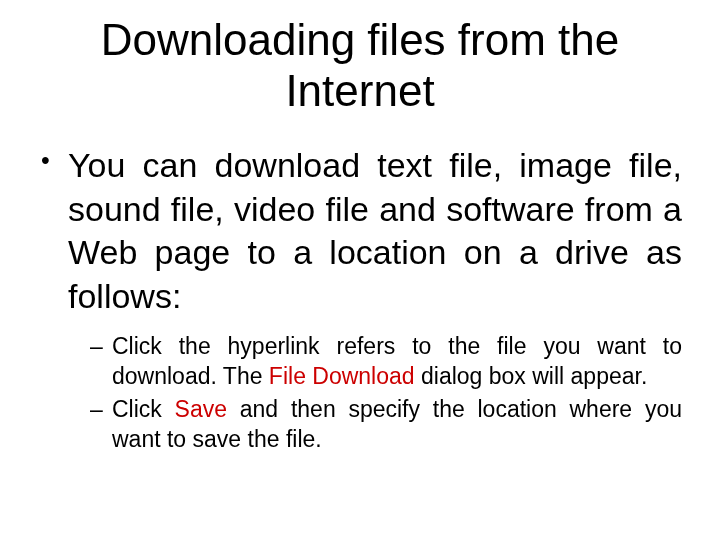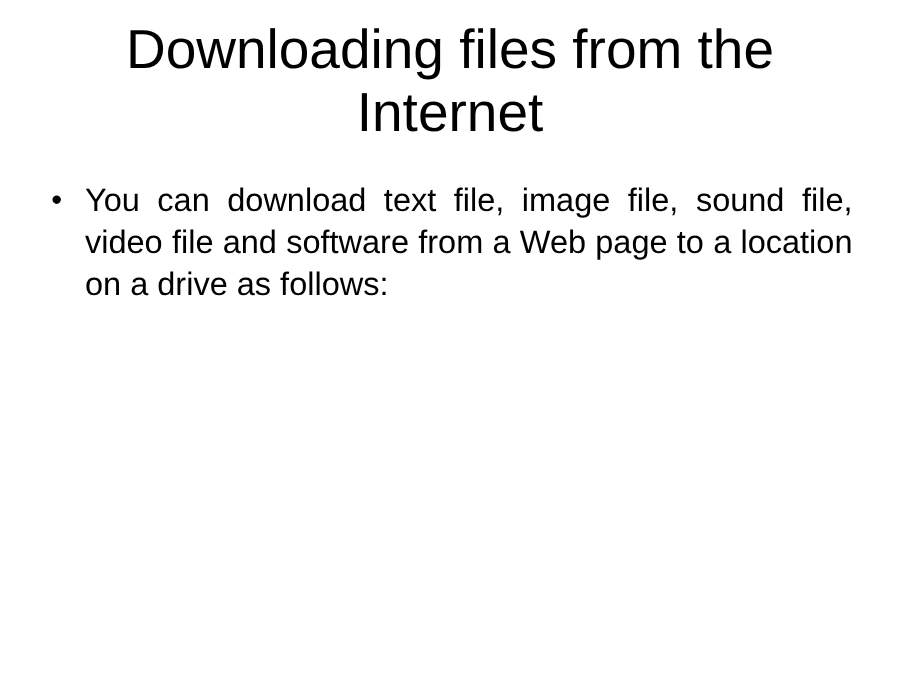--- a/index.html
+++ b/index.html
@@ -17,21 +17,21 @@
     }
     .title {
       font-size: 44px;
       font-weight: normal;
       text-align: center;
       line-height: 1.15;
       margin-bottom: 28px;
       padding: 0 20px;
     }
     .main-bullet {
-      font-size: 26px;
+      font-size: 34px;
       text-align: justify;
       line-height: 1.28;
       margin-bottom: 14px;
       padding-left: 30px;
       position: relative;
     }
     .main-bullet::before {
       content: "•";
       position: absolute;
       left: 3px;
@@ -60,13 +60,19 @@
     }
   </style>
 </head>
 <body>
 
 <h1 class="title">Downloading files from the Internet</h1>
 
 <div class="main-bullet">You can download text file, image file, sound file, video file and software from a Web page to a location on a drive as follows:</div>
 
 <div class="sub-list">
+  <div class="sub-bullet">
+    <span>Click the hyperlink refers to the file you want to download. The </span><span class="highlight">File Download</span><span> dialog box will appear.</span>
+  </div>
+  <div class="sub-bullet">
+    <span>Click </span><span class="highlight">Save</span><span> and then specify the location where you want to save the file.</span>
+  </div>
 </div>
 
 </body></html>

